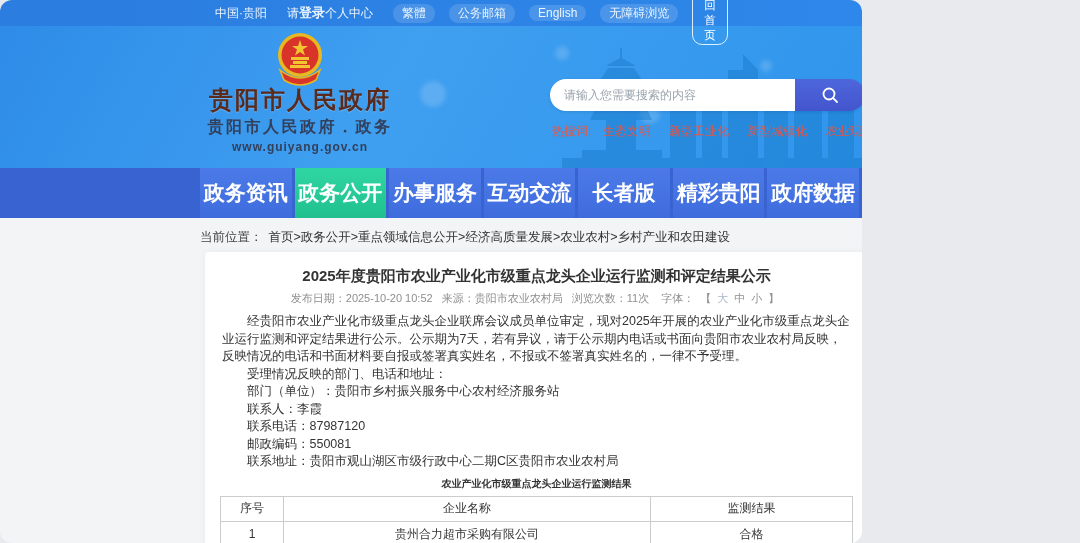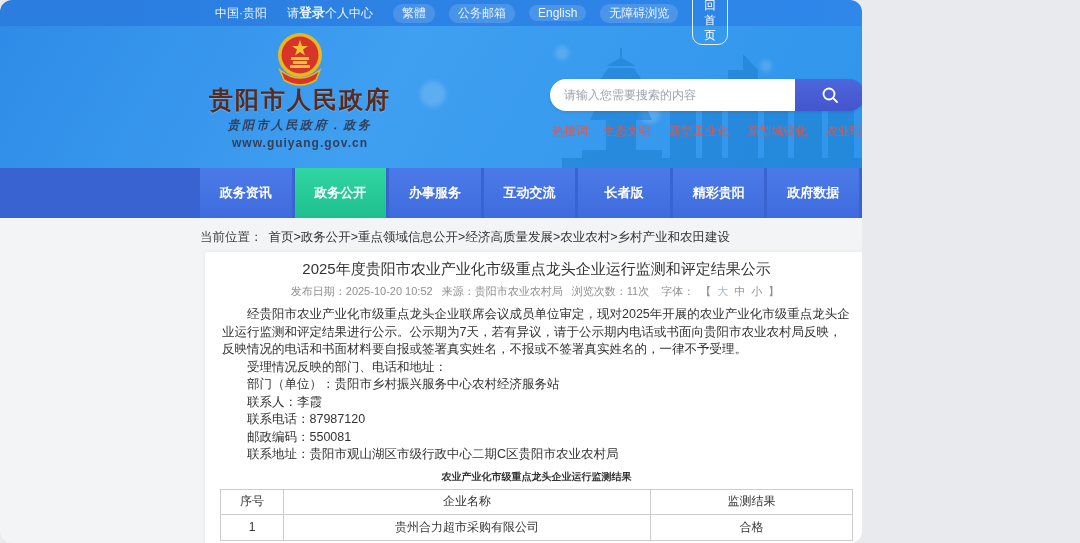--- a/index.html
+++ b/index.html
@@ -20,51 +20,51 @@
   .header{position:absolute;top:26px;left:0;width:100%;height:142px;overflow:hidden;
           background:linear-gradient(120deg,#2e8ce8 0%,#3f9ff0 45%,#2f95ec 100%);}
   .bokeh{position:absolute;border-radius:50%;background:rgba(255,255,255,0.16);filter:blur(2px);}
   .cityscape{position:absolute;right:0;bottom:0;opacity:0.45;}
 
   .logo{position:absolute;left:212px;top:4px;width:176px;display:flex;flex-direction:column;
         align-items:center;cursor:pointer;}
   .emblem{width:52px;height:56px;}
   .site-name{font-size:24px;font-weight:bold;color:#5a2a1d;letter-spacing:2px;line-height:28px;
              text-shadow:0 1px 1px rgba(255,255,255,0.25);white-space:nowrap;}
-  .site-sub{font-size:12px;font-weight:bold;color:#33405c;letter-spacing:2.5px;margin-top:3px;white-space:nowrap;font-style:italic;}
+  .site-sub{font-size:16px;font-weight:bold;color:#33405c;letter-spacing:2.5px;margin-top:3px;white-space:nowrap;}
   .site-url{font-size:12px;font-weight:bold;color:#33405c;letter-spacing:1px;margin-top:2px;}
 
   .searchbar{position:absolute;left:550px;top:53px;width:315px;height:32px;display:flex;
              border-radius:16px;overflow:hidden;box-shadow:0 1px 3px rgba(0,40,90,0.15);}
   .searchbar input{flex:1;border:none;outline:none;padding:0 14px;font-size:12px;color:#333;
                    font-family:inherit;}
   .searchbar input::placeholder{color:#9aa3ad;}
   .search-btn{width:70px;background:linear-gradient(180deg,#4e66dc,#4355cd);border:none;cursor:pointer;
               display:flex;align-items:center;justify-content:center;}
 
   .hotwords{position:absolute;left:552px;top:97px;font-size:12px;color:#e2574a;white-space:nowrap;}
   .hotwords .hw{margin-right:15px;cursor:pointer;}
   .hotwords .hw-label{margin-right:8px;}
 
   
   .nav{position:absolute;top:168px;left:0;width:100%;height:50px;background:#3a63d2;display:flex;
        padding-left:200px;box-sizing:border-box;}
-  .nav-item{width:94px;margin-right:3px;text-align:center;line-height:50px;font-size:13px;
+  .nav-item{width:94px;margin-right:3px;text-align:center;line-height:50px;font-size:21px;
             font-weight:bold;color:#fff;cursor:pointer;
             background:linear-gradient(180deg,#4b7ae8,#3f6cdd);}
   .nav-item.active{background:linear-gradient(180deg,#30d6a2,#1fc08e);}
 
   
   .breadcrumb{position:absolute;top:230px;left:200px;font-size:12.5px;color:#444;line-height:14px;}
   .breadcrumb .crumb-path{margin-left:6px;cursor:pointer;color:#333;}
 
   
   .card{position:absolute;left:205px;top:252px;width:663px;height:400px;background:#fff;
         border-radius:4px 4px 0 0;box-shadow:0 0 6px rgba(0,0,0,0.05);box-sizing:border-box;}
-  .article-title{padding-top:8px;text-align:center;font-size:15px;font-weight:normal;color:#333;
+  .article-title{padding-top:15px;text-align:center;font-size:15px;font-weight:bold;color:#333;
                  line-height:18px;}
   .article-meta{margin-top:7px;text-align:center;font-size:11px;color:#8f8f8f;line-height:13px;}
   .article-meta span{margin:0 3px;}
   .font-size-opt{cursor:pointer;margin:0 2px;}
   .font-large{color:#a9b8cc;}
   .article-body{margin-top:8px;padding:0 17px;}
   .article-body p{margin:0;font-size:12.5px;color:#333;line-height:17.5px;text-indent:2em;}
   .table-caption{margin-top:4px;text-align:center;font-size:10px;font-weight:bold;color:#333;
                  line-height:17px;}
   table.monitor{width:calc(100% - 30px);margin:4px auto 0;border-collapse:collapse;}

